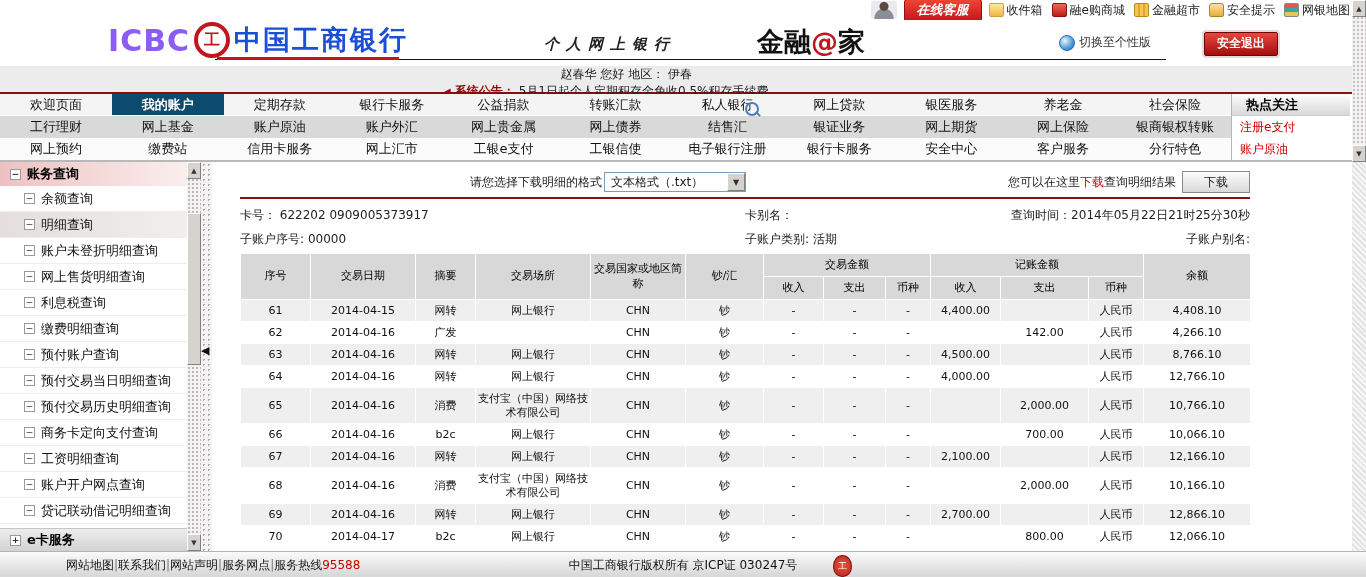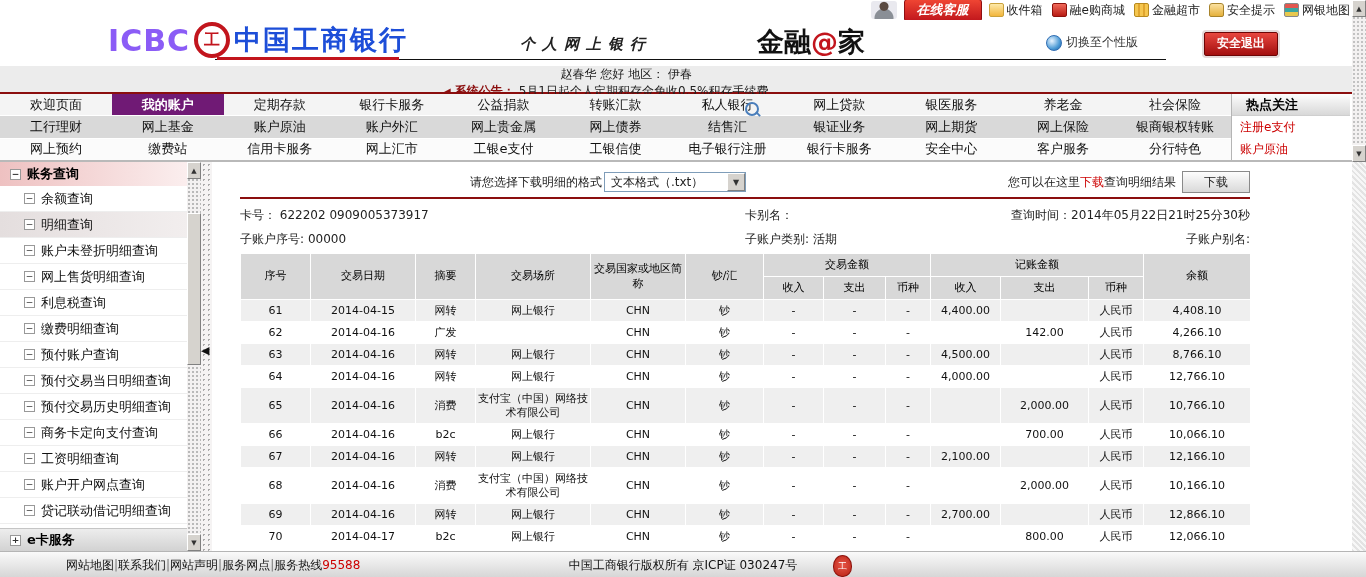--- a/index.html
+++ b/index.html
@@ -25,25 +25,25 @@
   
   .header{position:relative;height:46px;background:#fff;padding-right:16px;}
   .logo-row{position:absolute;left:108px;top:2px;display:flex;align-items:center;}
   .icbc-latin{font-size:30px;font-weight:bold;letter-spacing:1px;color:#8b5cf6;}
   .icbc-emblem{width:28px;height:28px;border:4px solid #c2151d;border-radius:50%;
     display:flex;align-items:center;justify-content:center;color:#c2151d;
     font-weight:bold;font-size:16px;margin:0 4px;}
   .bank-name{font-size:27px;font-weight:bold;color:#1d4ed8;letter-spacing:2px;}
   .h-rule-black{position:absolute;left:215px;right:200px;top:39px;height:1px;background:#111;}
   .h-rule-red{position:absolute;left:217px;width:182px;top:37px;height:3px;background:#c2151d;}
-  .pb-subtitle{position:absolute;left:520px;top:15px;font-family:"DejaVu Serif","Liberation Serif",serif;
+  .pb-subtitle{position:absolute;left:544px;top:15px;font-family:"DejaVu Serif","Liberation Serif",serif;
     font-style:italic;font-weight:bold;font-size:15px;letter-spacing:7px;color:#222;}
   .brand{position:absolute;left:757px;top:4px;font-size:27px;font-weight:bold;color:#111;}
   .brand .at{color:#c2151d;}
-  .switch{position:absolute;right:228px;top:14px;display:flex;align-items:center;gap:4px;font-size:12px;color:#333;}
+  .switch{position:absolute;right:215px;top:14px;display:flex;align-items:center;gap:4px;font-size:12px;color:#333;}
   .globe-icon{width:14px;height:14px;border-radius:50%;border:1px solid #2f6db3;
     background:radial-gradient(circle at 35% 35%,#e8f4ff,#4d9bd6 60%,#1d5fa0);}
   .logout-btn{position:absolute;right:88px;top:12px;background:linear-gradient(#e8473f,#a30e0e);
     color:#fff;font-size:12px;font-weight:bold;padding:2px 12px 3px;border:1px solid #6d0505;
     box-shadow:0 0 0 2px #e5d9d9;border-radius:2px;}
 
   
   .infobar{height:26px;background:#ececec;border-bottom:2px solid #8b0e0e;
     display:flex;align-items:center;font-size:12px;color:#222;padding:0 16px 0 6px;flex-direction:column;}
   .greeting{width:235px;}
@@ -60,21 +60,21 @@
 
   
   .navwrap{display:flex;height:66px;border-bottom:2px solid #b9b9b9;padding-right:16px;}
   .nav-left{flex:1;display:flex;flex-direction:column;}
   .nav-row{flex:1;display:flex;align-items:stretch;}
   .nav-row.r1{background:#f4f4f4;border-bottom:1px solid #fff;}
   .nav-row.r2{background:#d9d9d9;border-bottom:1px solid #fff;}
   .nav-row.r3{background:#fbfbfb;}
   .nav-item{flex:1;display:flex;align-items:center;justify-content:center;
     font-size:13px;color:#111;cursor:pointer;white-space:nowrap;}
-  .nav-item.active{background:#701a75;color:#fff;font-weight:bold;}
+  .nav-item.active{background:#0c4a6e;color:#fff;font-weight:bold;}
   .hot-panel{width:118px;border-left:1px solid #b5b5b5;display:flex;flex-direction:column;background:#fff;}
   .hot-title{height:22px;display:flex;align-items:center;padding-left:14px;font-size:13px;font-weight:bold;
     background:linear-gradient(#fdfdfd,#d8d8d8);border-bottom:1px solid #cfcfcf;}
   .hot-link{height:22px;display:flex;align-items:center;padding-left:8px;font-size:12px;color:#c00;cursor:pointer;}
 
   
   .middle{display:flex;height:389px;}
   .sidebar{width:187px;display:flex;flex-direction:column;background:#fff;font-size:13px;}
   .sb-group1{height:24px;display:flex;align-items:center;gap:6px;padding-left:10px;font-weight:bold;
     background:linear-gradient(to right,#eec1c1,#fbeeee);}

